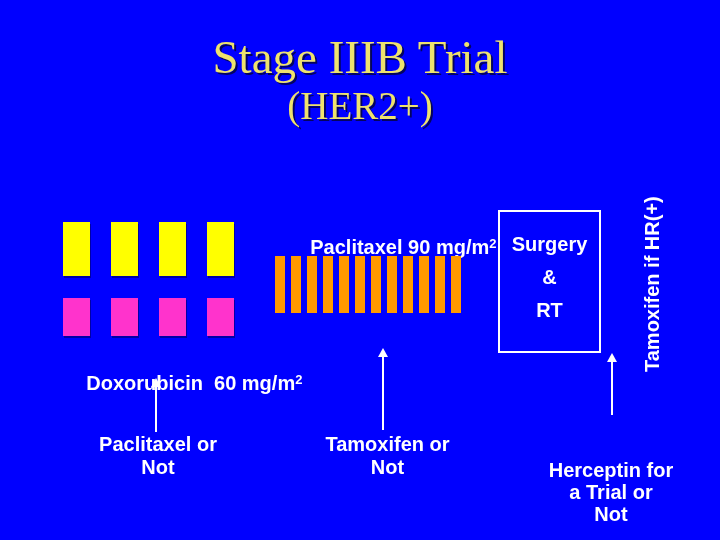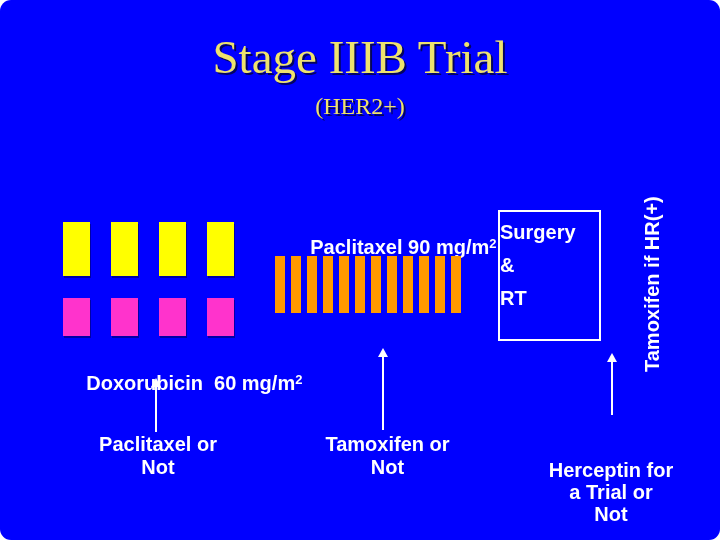--- a/index.html
+++ b/index.html
@@ -12,21 +12,21 @@
   }
   .title-block {
     position: absolute;
     top: 30px; left: 0;
     width: 720px;
     text-align: center;
     font-family: "Liberation Serif", serif;
     text-shadow: 2px 2px 0 rgba(5,5,40,0.75);
   }
   .title-line1 { font-size: 47px; line-height: 54px; }
-  .title-line2 { font-size: 24px; line-height: 42px; margin-top: 1px; }
+  .title-line2 { font-size: 39px; line-height: 42px; margin-top: 1px; }
   .label {
     position: absolute;
     color: #ffffff;
     font-weight: bold;
     font-size: 20px;
     line-height: 23px;
     white-space: pre;
   }
   .label sup { font-size: 13px; vertical-align: 6px; font-weight: bold; }
   .cyclo-label { left: 40px; top: 177px; }
@@ -45,21 +45,22 @@
   .bar-doxo  { width: 27px; height: 38px; }
   .bar-pacl  { width: 10px; height: 57px; box-shadow: none; }
   .surgery-box {
     position: absolute;
     left: 498px; top: 210px;
     width: 99px; height: 123px;
     border: 2px solid #ffffff;
     color: #ffffff;
     font-weight: bold;
     font-size: 20px;
-    padding-top: 4px;
+    text-align: center;
+    padding-top: 16px;
   }
   .surgery-box div { line-height: 33px; }
   .tamoxifen-label {
     position: absolute;
     left: 567px; top: 276px;
     width: 170px; height: 22px;
     transform: rotate(-90deg);
     text-align: center;
     color: #ffffff;
     font-weight: bold;
@@ -79,21 +80,21 @@
   .arrow-dexrazoxane { left: 151px; top: 378px; }
   .arrow-dexrazoxane .arrow-shaft { height: 45px; }
   .arrow-herceptin { left: 378px; top: 348px; }
   .arrow-herceptin .arrow-shaft { height: 73px; }
   .arrow-herceptin-year { left: 607px; top: 353px; }
   .arrow-herceptin-year .arrow-shaft { height: 53px; }
 </style>
 </head>
 <body>
 
-<div class="slide" style="background-color: rgb(0, 0, 255); border-radius: 11px;">
+<div class="slide" style="background-color: rgb(0, 0, 255);">
 
   <div class="title-block">
     <div class="title-line1" style="color: rgb(238, 226, 110);">Stage IIIB Trial</div>
     <div class="title-line2" style="color: rgb(238, 226, 110);">(HER2+)</div>
   </div>
 
 
   <div class="bar-row row-cyclo">
     <div class="bar bar-cyclo" style="background-color: rgb(255, 255, 0);"></div>
   <div class="bar bar-cyclo" style="background-color: rgb(255, 255, 0);"></div>

